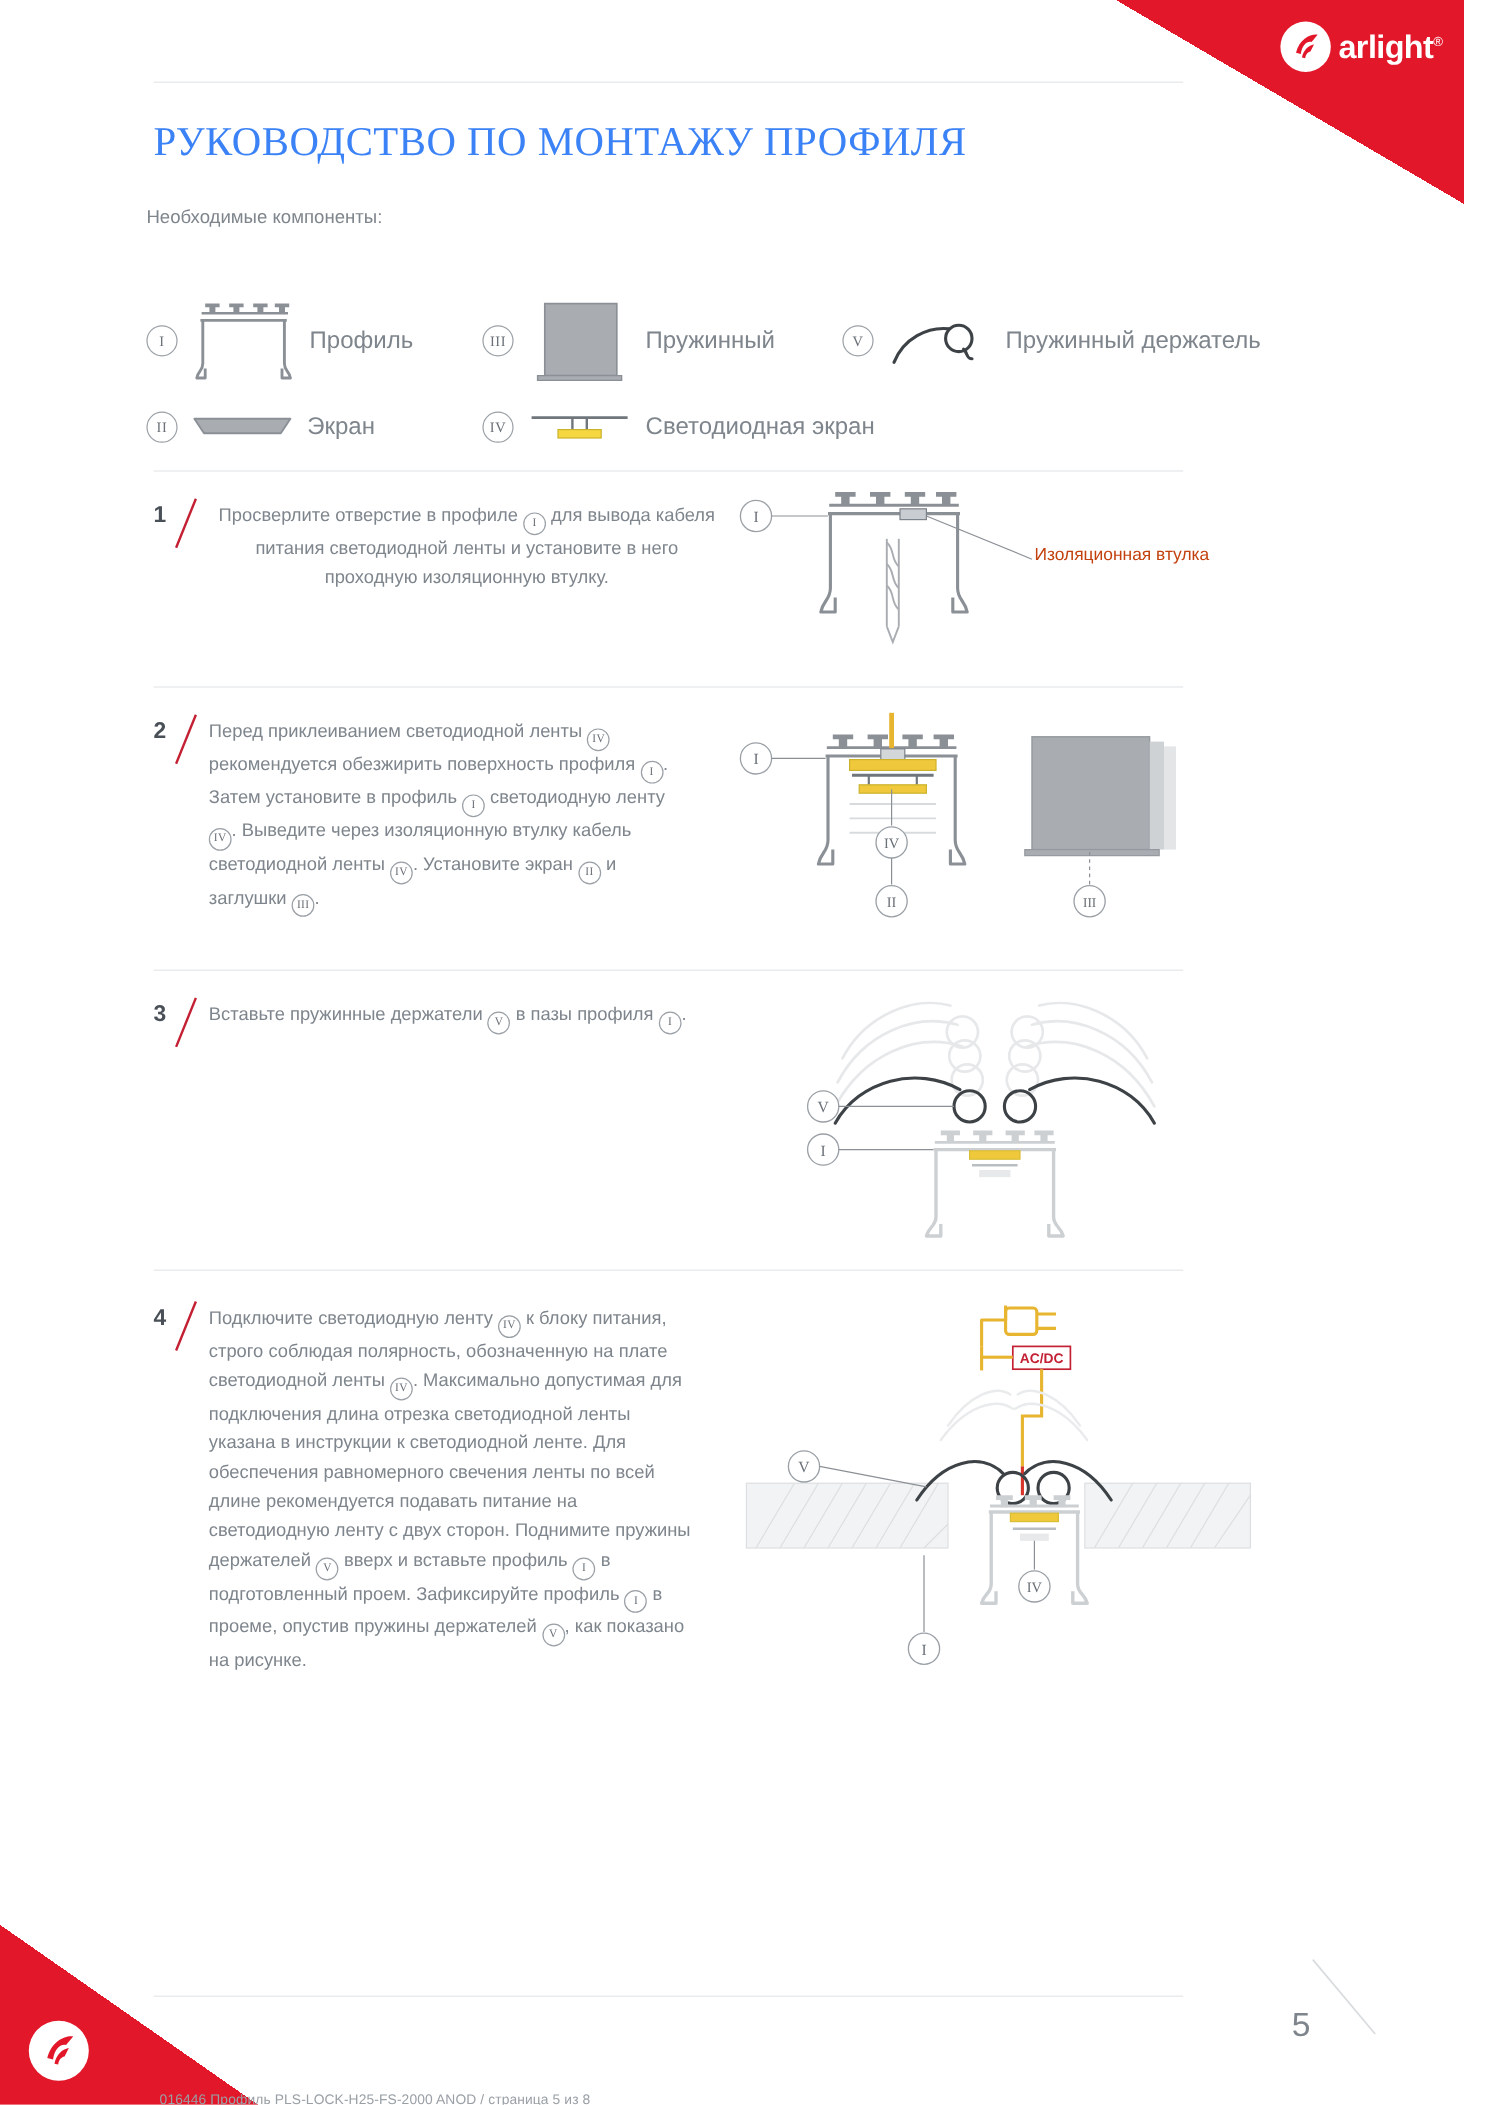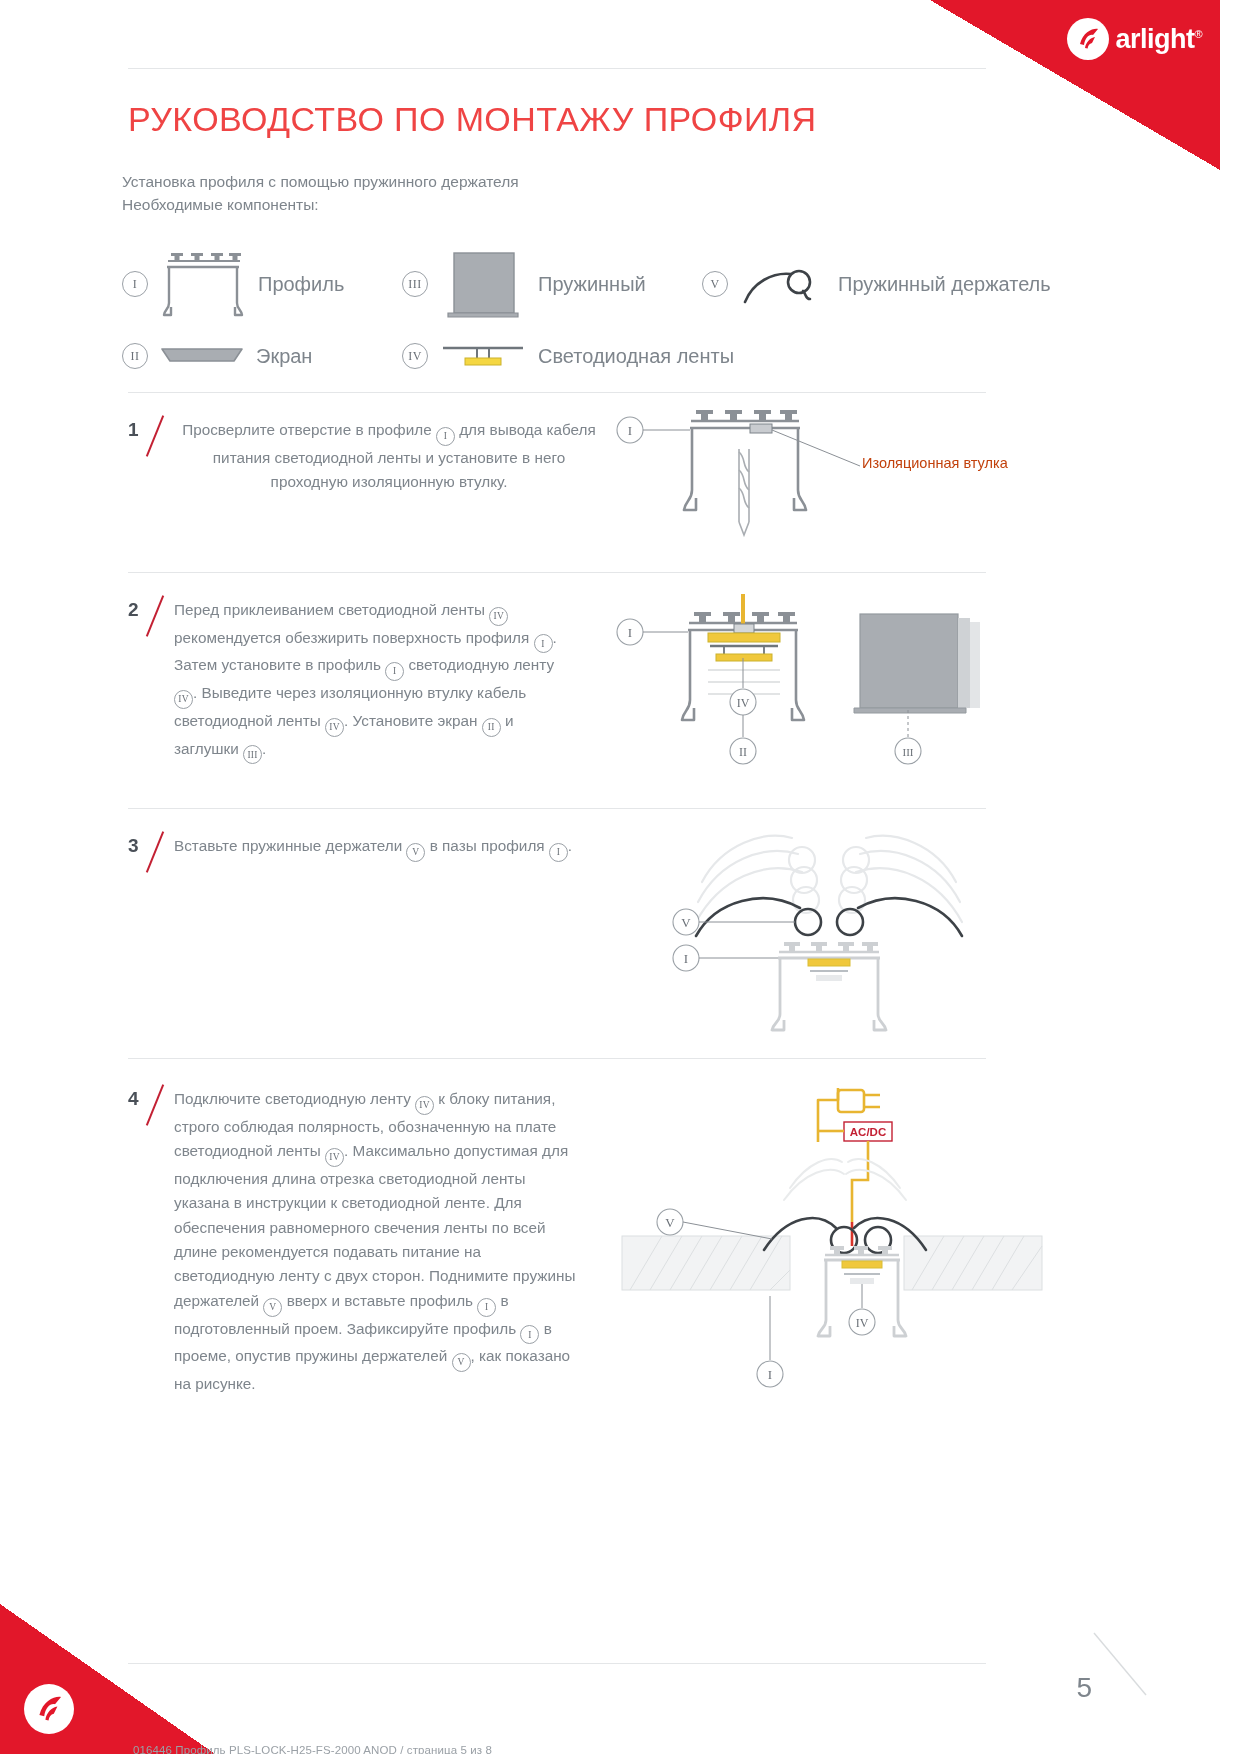--- a/index.html
+++ b/index.html
@@ -52,23 +52,23 @@
     width: 60px; height: 70px;
   }
 
   
   .sheet { position: absolute; left: 0; top: 0; width: 1220px; height: 1754px; }
 
   .top-rule { position: absolute; left: 128px; top: 68px; width: 858px; height: 1px; background: #e4e6e8; }
 
   .page-title {
     position: absolute; left: 128px; top: 100px;
-    font-size: 34px; font-weight: 300; color: #ef4444;
+    font-size: 34px; font-weight: 300; color: #3b82f6;
     letter-spacing: 0.4px; white-space: nowrap;
-    font-family: Liberation Sans, sans-serif;
+    font-family: Liberation Serif, serif;
   }
 
   .intro {
     position: absolute; left: 122px; top: 170px;
     font-size: 15.5px; line-height: 23px; color: #7e858c;
   }
 
   
   .legend { position: absolute; left: 122px; top: 225px; width: 900px; }
   .legend-row { position: relative; height: 75px; }
@@ -149,21 +149,20 @@
       <path d="M7 20 C10 8, 20 4, 25 5 L20 11 C16 10, 12 14, 11 21 Z" fill="#e2172a"></path>
       <path d="M12 24 C13 18, 17 14, 22 13 L19 19 C16.5 19.5, 15 21.5, 14.6 24.5 Z" fill="#e2172a"></path>
     </svg>
   </div>
 
   <div class="top-rule"></div>
 
   <div class="page-title">РУКОВОДСТВО ПО МОНТАЖУ ПРОФИЛЯ</div>
 
   <div class="intro">
-    <div>Установка профиля с помощью пружинного держателя</div>
     <div>Необходимые компоненты:</div>
   </div>
 
   <div class="legend">
 
     <div class="legend-row" style="height:86px;">
 
       <div class="legend-item" style="left:0; top:24px;">
         <span class="badge">I</span>
         <span class="legend-art">
@@ -227,21 +226,21 @@
 
       <div class="legend-item" style="left:280px; top:10px;">
         <span class="badge">IV</span>
         <span class="legend-art" style="width:110px;">
           <svg width="100" height="32" viewBox="0 0 100 32">
             <path d="M10 8 L90 8" stroke="#6f767c" stroke-width="2.4"></path>
             <path d="M44 8 L44 18 M56 8 L56 18" stroke="#6f767c" stroke-width="2"></path>
             <rect x="32" y="18" width="36" height="7" fill="#f5d742" stroke="#cbb22c" stroke-width="1"></rect>
           </svg>
         </span>
-        <span class="legend-label">Светодиодная ленты</span>
+        <span class="legend-label">Светодиодная экран</span>
       </div>
     </div>
   </div>
 
   <div class="step" style="top:392px;">
     <div class="step-rule" style="top:0;"></div>
     <div class="step-num" style="left:6px; top:27px;">1</div>
     <div class="slash" style="left:32px; top:22px;"></div>
     <div class="step-text" style="left:52px; top:26px;text-align:center;">
       <span>Просверлите отверстие в профиле </span><span class="ibadge">I</span><span> для вывода кабеля питания светодиодной ленты и установите в него проходную изоляционную втулку.</span>

